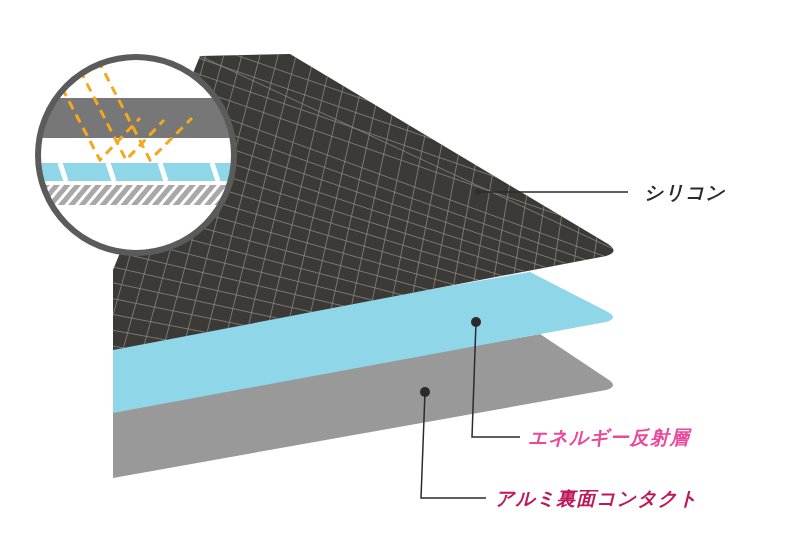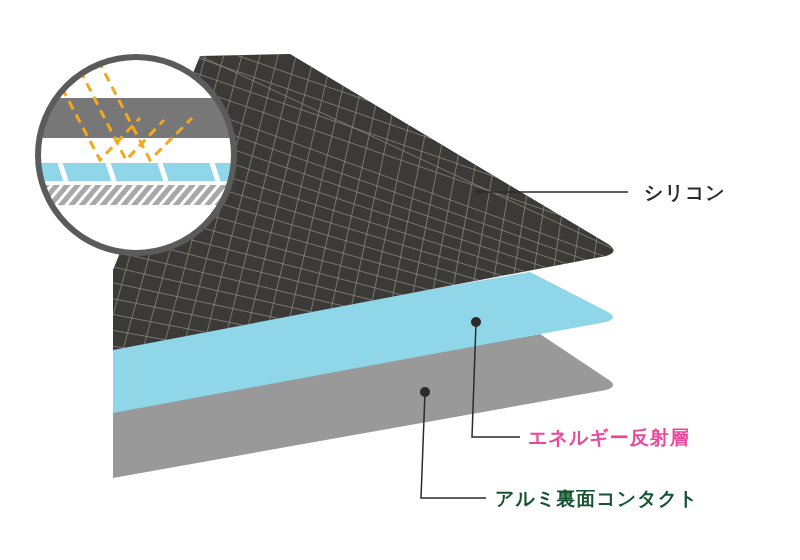--- a/index.html
+++ b/index.html
@@ -1,19 +1,19 @@
 <!DOCTYPE html>
 <html><head>
 <meta charset="utf-8">
 <style>
   html, body { margin: 0; padding: 0; background: #ffffff; }
   body { width: 800px; height: 560px; position: relative; overflow: hidden;
          font-family: "DejaVu Sans", "Liberation Sans", sans-serif; }
   svg.stage { position: absolute; left: 0; top: 0; }
-  .label { position: absolute; font-weight: bold; font-size: 19px; white-space: nowrap; letter-spacing: 1px; }
+  .label { position: absolute; font-weight: bold; font-size: 19px; white-space: nowrap; letter-spacing: 1px; font-style: italic; }
   .label-silicon { left: 644px; top: 180px; }
   .label-reflect { left: 528px; top: 425px; }
   .label-alu { left: 495px; top: 486px; }
 </style>
 </head>
 <body>
 
 <svg class="stage" width="800" height="560" viewBox="0 0 800 560">
   <defs>
     <clipPath id="siliconClip">
@@ -128,13 +128,13 @@
         <polyline points="80,70 126,160 164,120"></polyline>
         <polyline points="98,60 150,160 192,118"></polyline>
       </g>
     </g>
     <circle cx="136" cy="155" r="98" fill="none" stroke="#5b5b5b" stroke-width="6"></circle>
   </g>
 </svg>
 
 <div class="label label-silicon" style="color:#2b2b2b">シリコン</div>
 <div class="label label-reflect" style="color:#ec4899">エネルギー反射層</div>
-<div class="label label-alu" style="color:#14532d">アルミ裏面コンタクト</div>
+<div class="label label-alu" style="color:#be185d">アルミ裏面コンタクト</div>
 
 </body></html>

